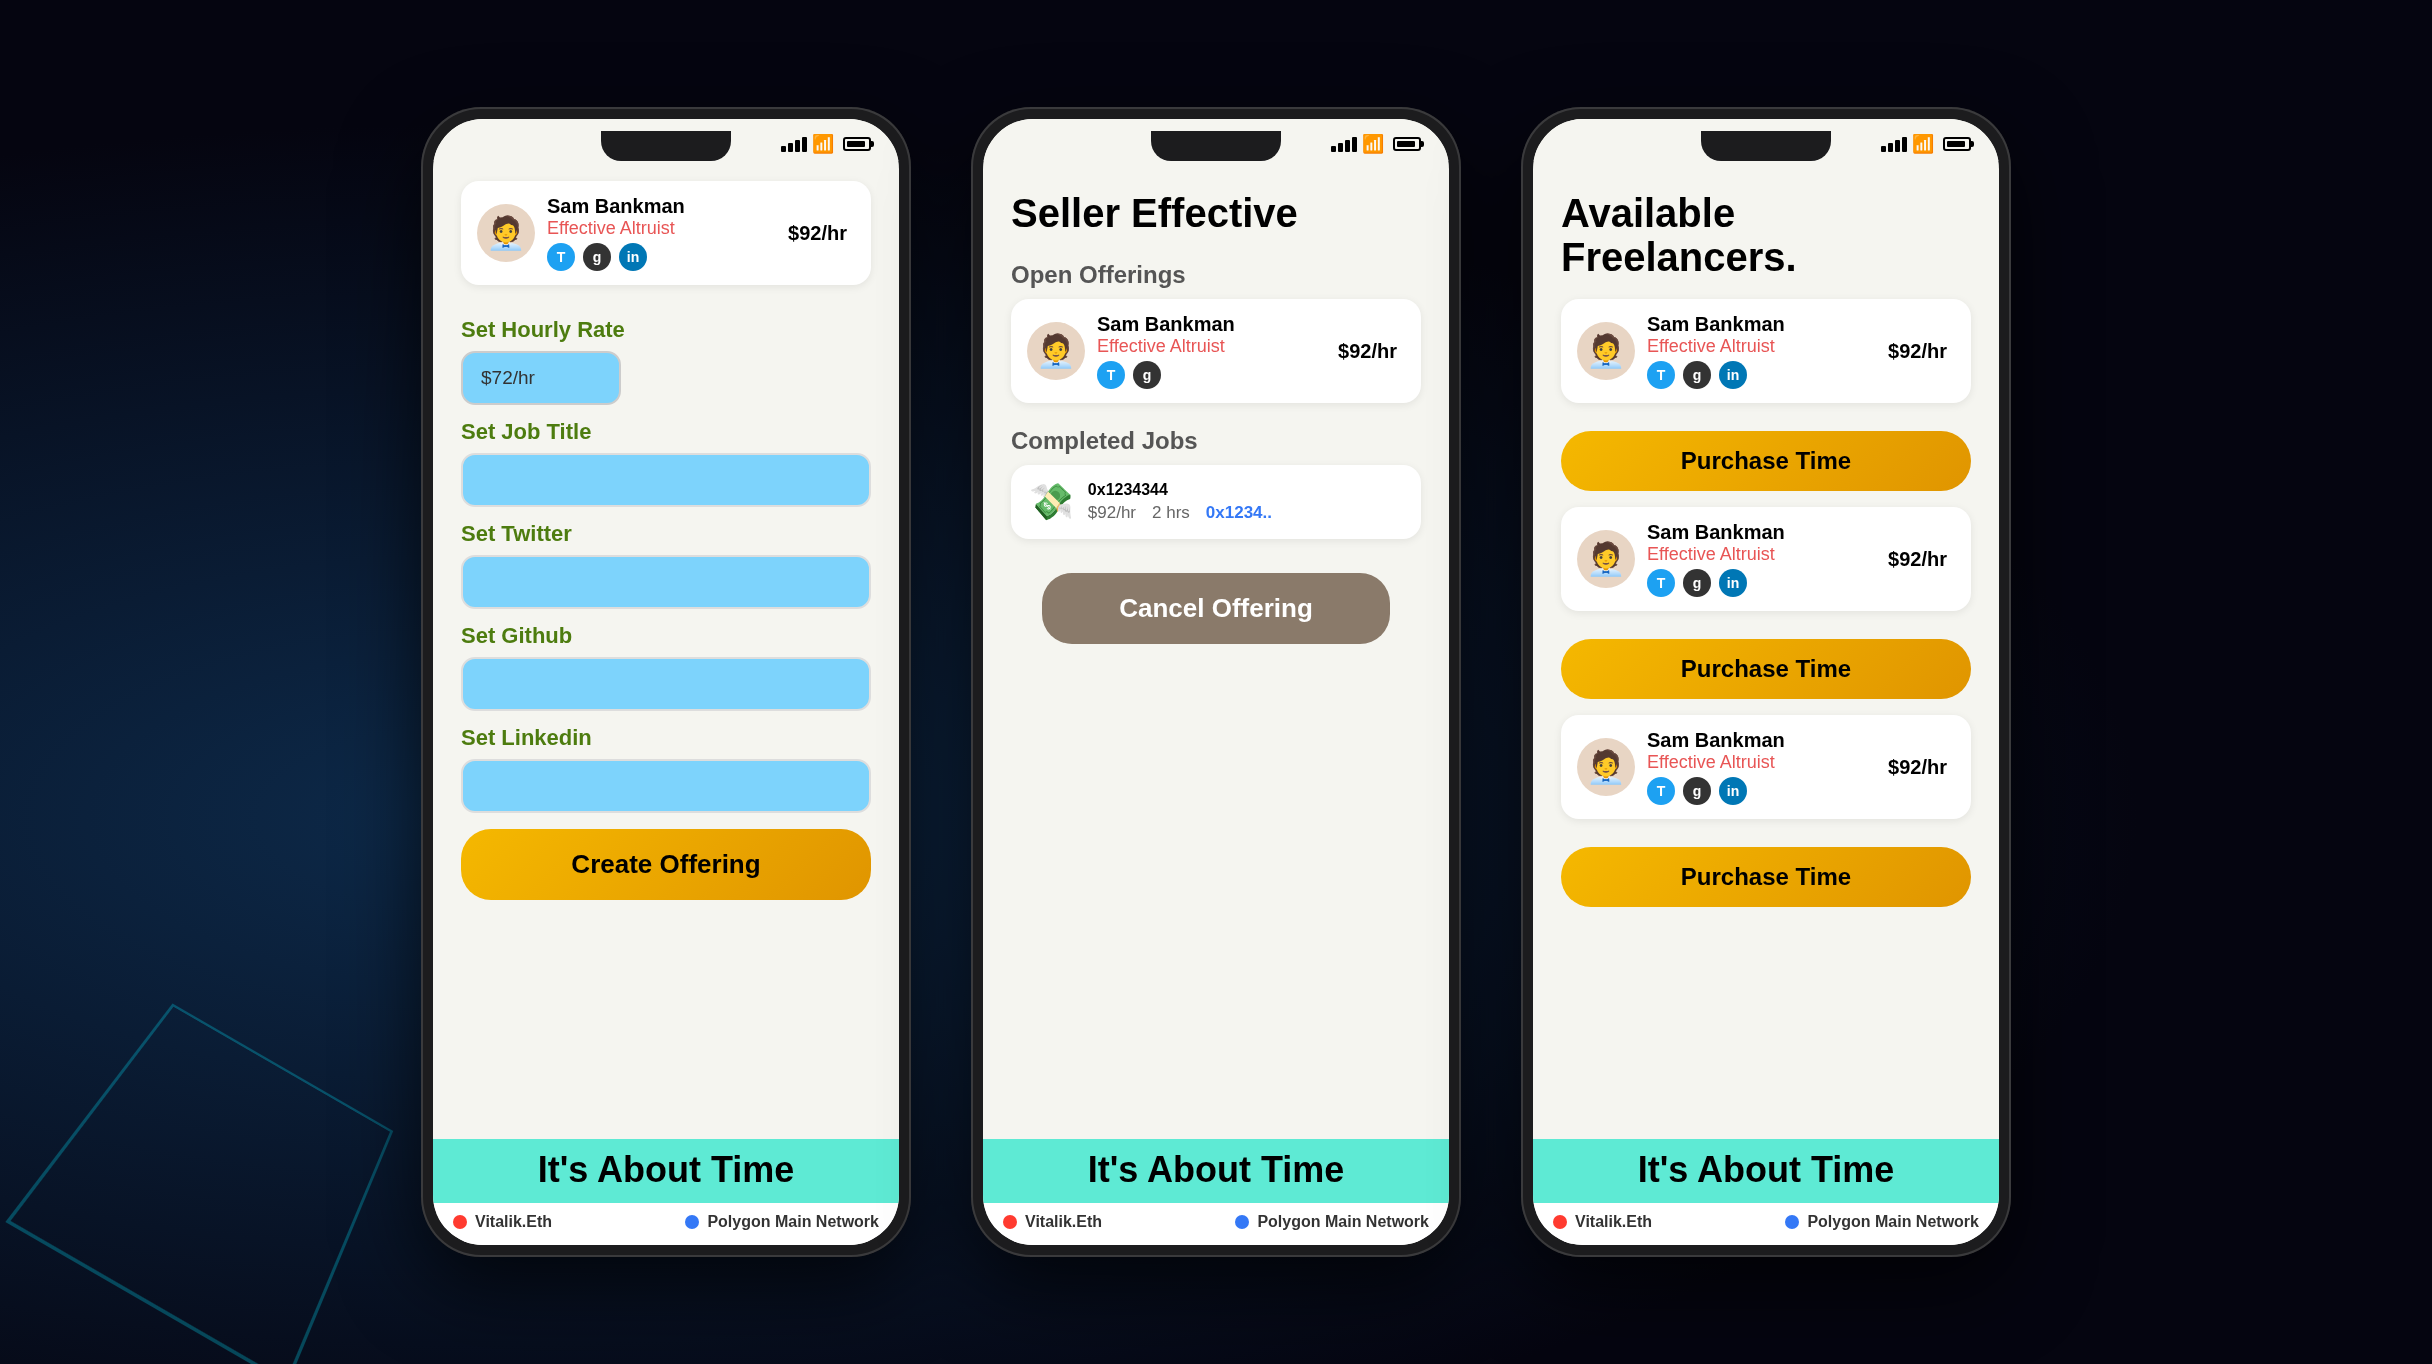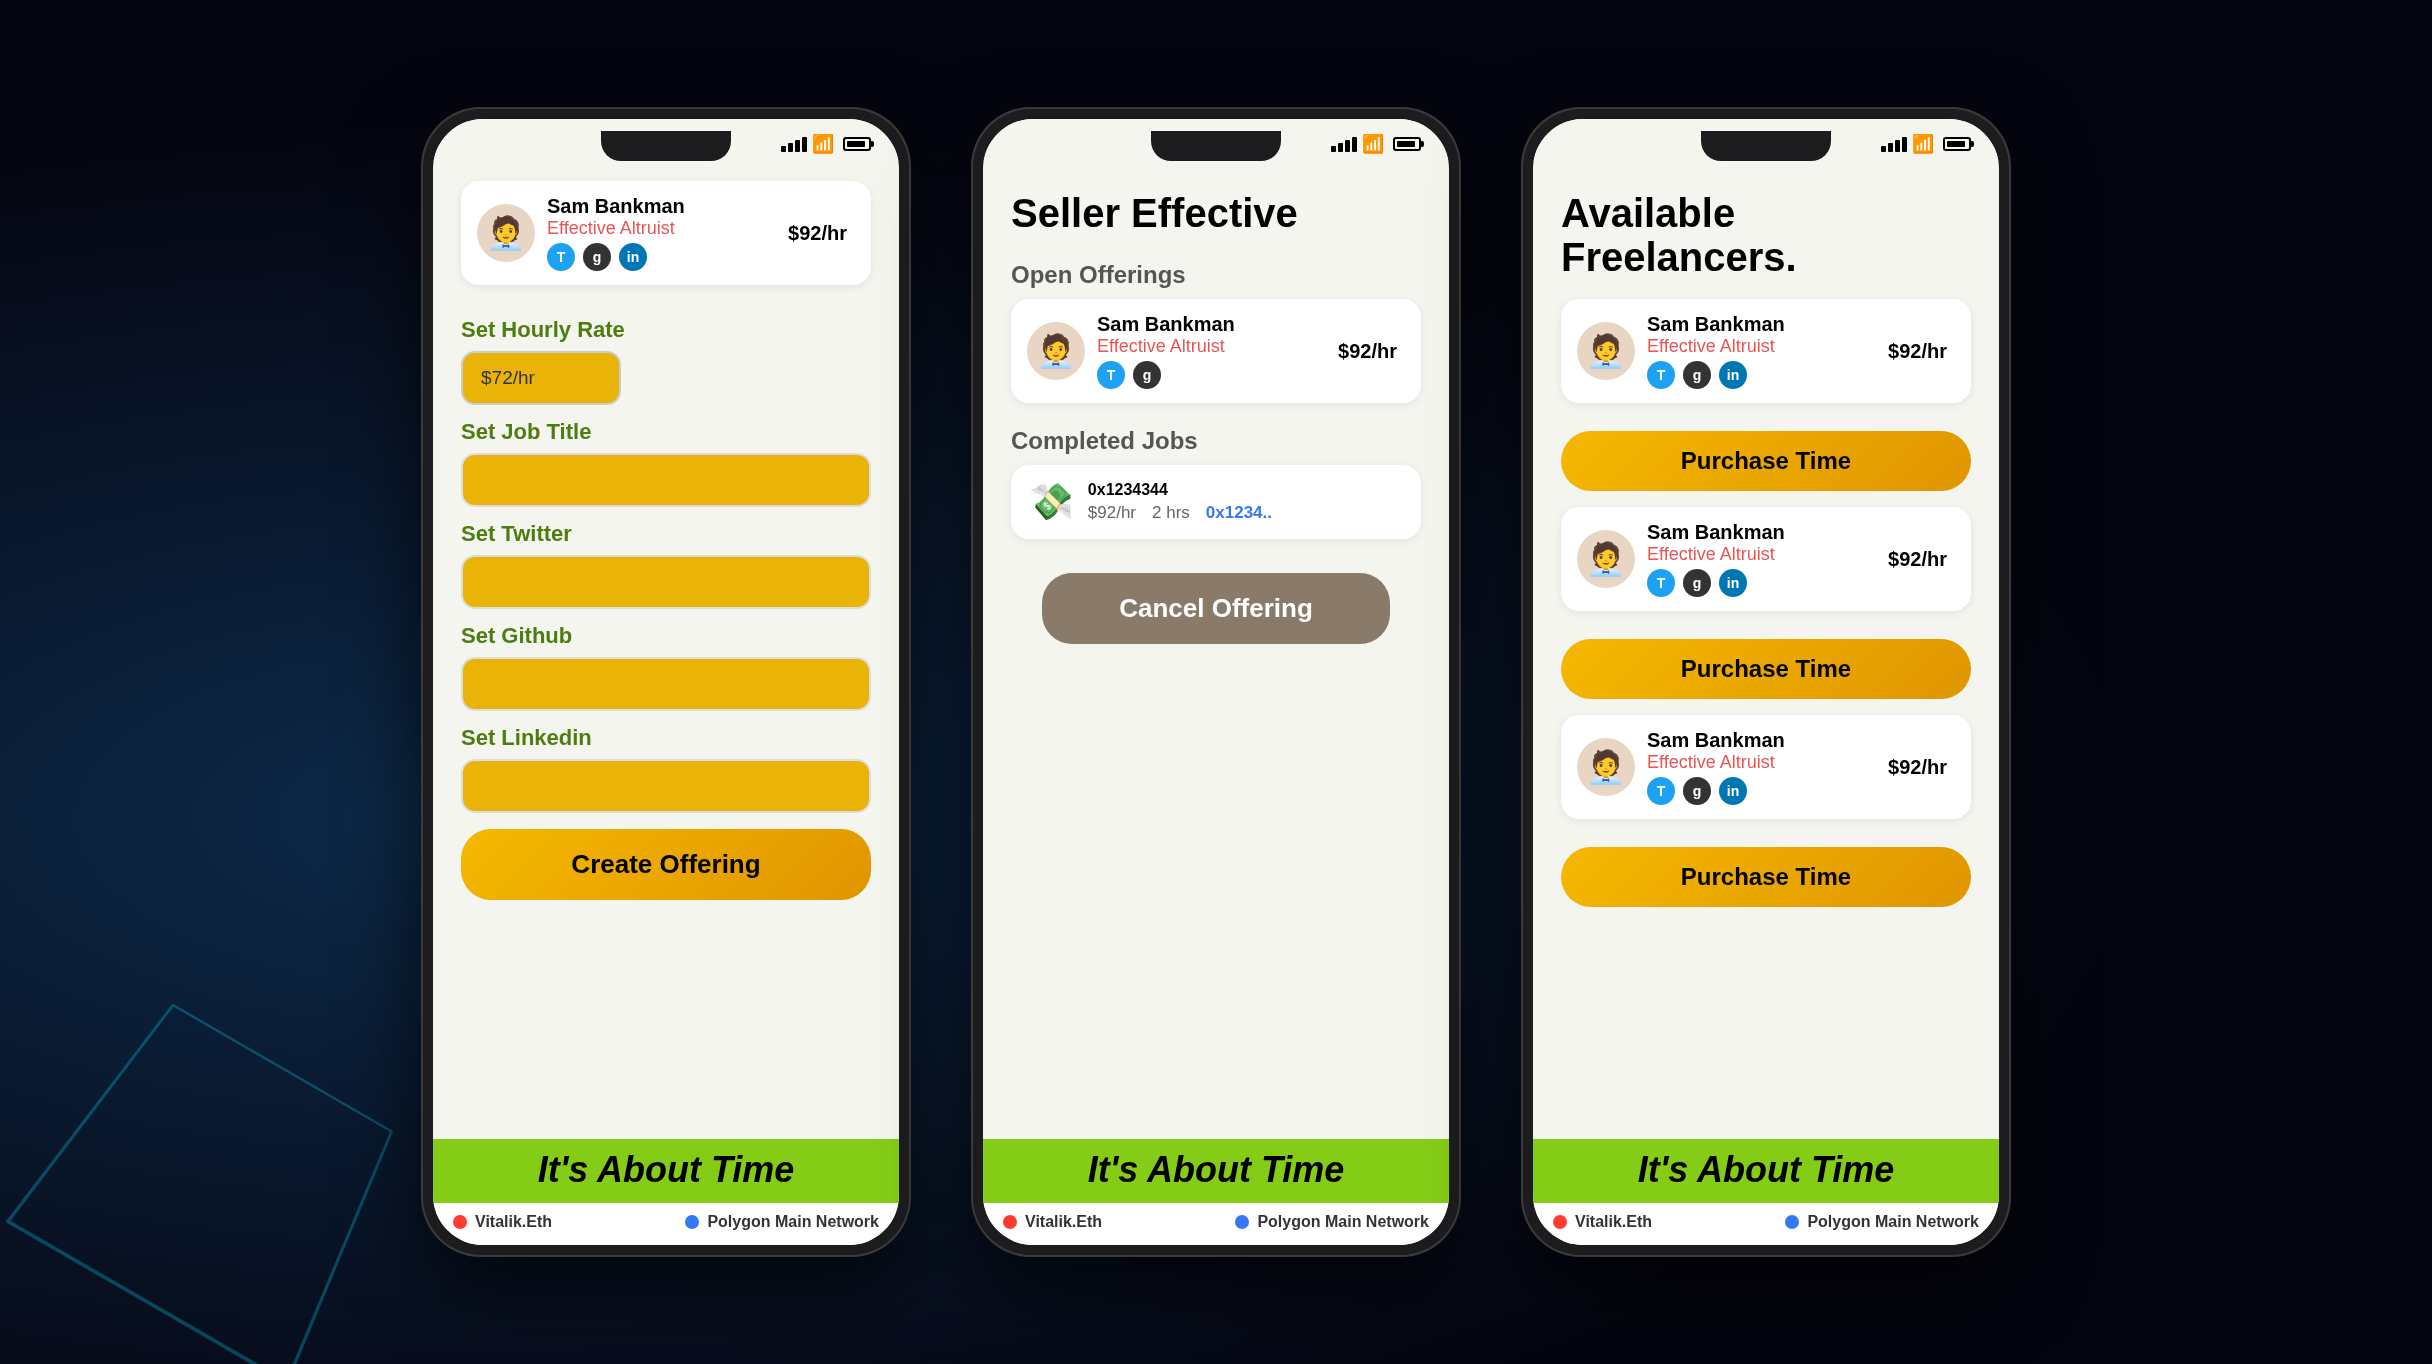--- a/index.html
+++ b/index.html
@@ -177,21 +177,21 @@
     .field-label {
       font-size: 22px;
       font-weight: 700;
       color: #4d7c0f;
       margin-bottom: 8px;
       margin-top: 14px;
     }
 
     .field-input {
       width: 100%;
-      background: #eab308;
+      background: #7dd3fc;
       border: 2px solid #ddd;
       border-radius: 14px;
       padding: 14px 18px;
       font-size: 19px;
       color: #333;
       outline: none;
     }
 
     .field-input.has-value {
       border-color: #ccc;
@@ -223,25 +223,24 @@
       color: #fff;
       cursor: pointer;
       margin: 20px auto;
       display: block;
     }
 
     
     .tagline {
       font-size: 36px;
       font-weight: 800;
-      font-style: italic;
       color: #000;
       text-align: center;
       padding: 10px 20px 12px;
-      background: #84cc16;
+      background: #5eead4;
       flex-shrink: 0;
     }
 
     
     .footer-bar {
       display: flex;
       align-items: center;
       justify-content: space-between;
       padding: 10px 20px 14px;
       background: white;

